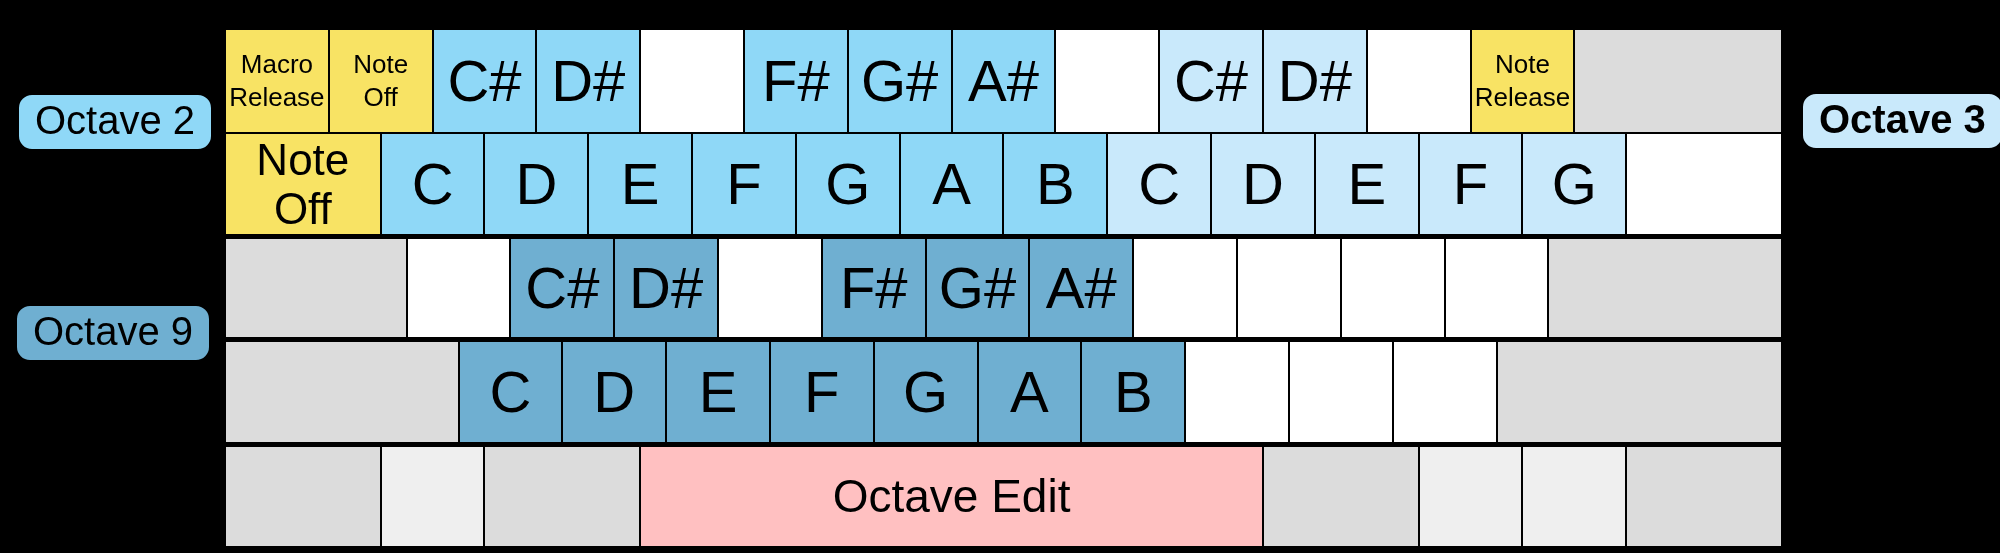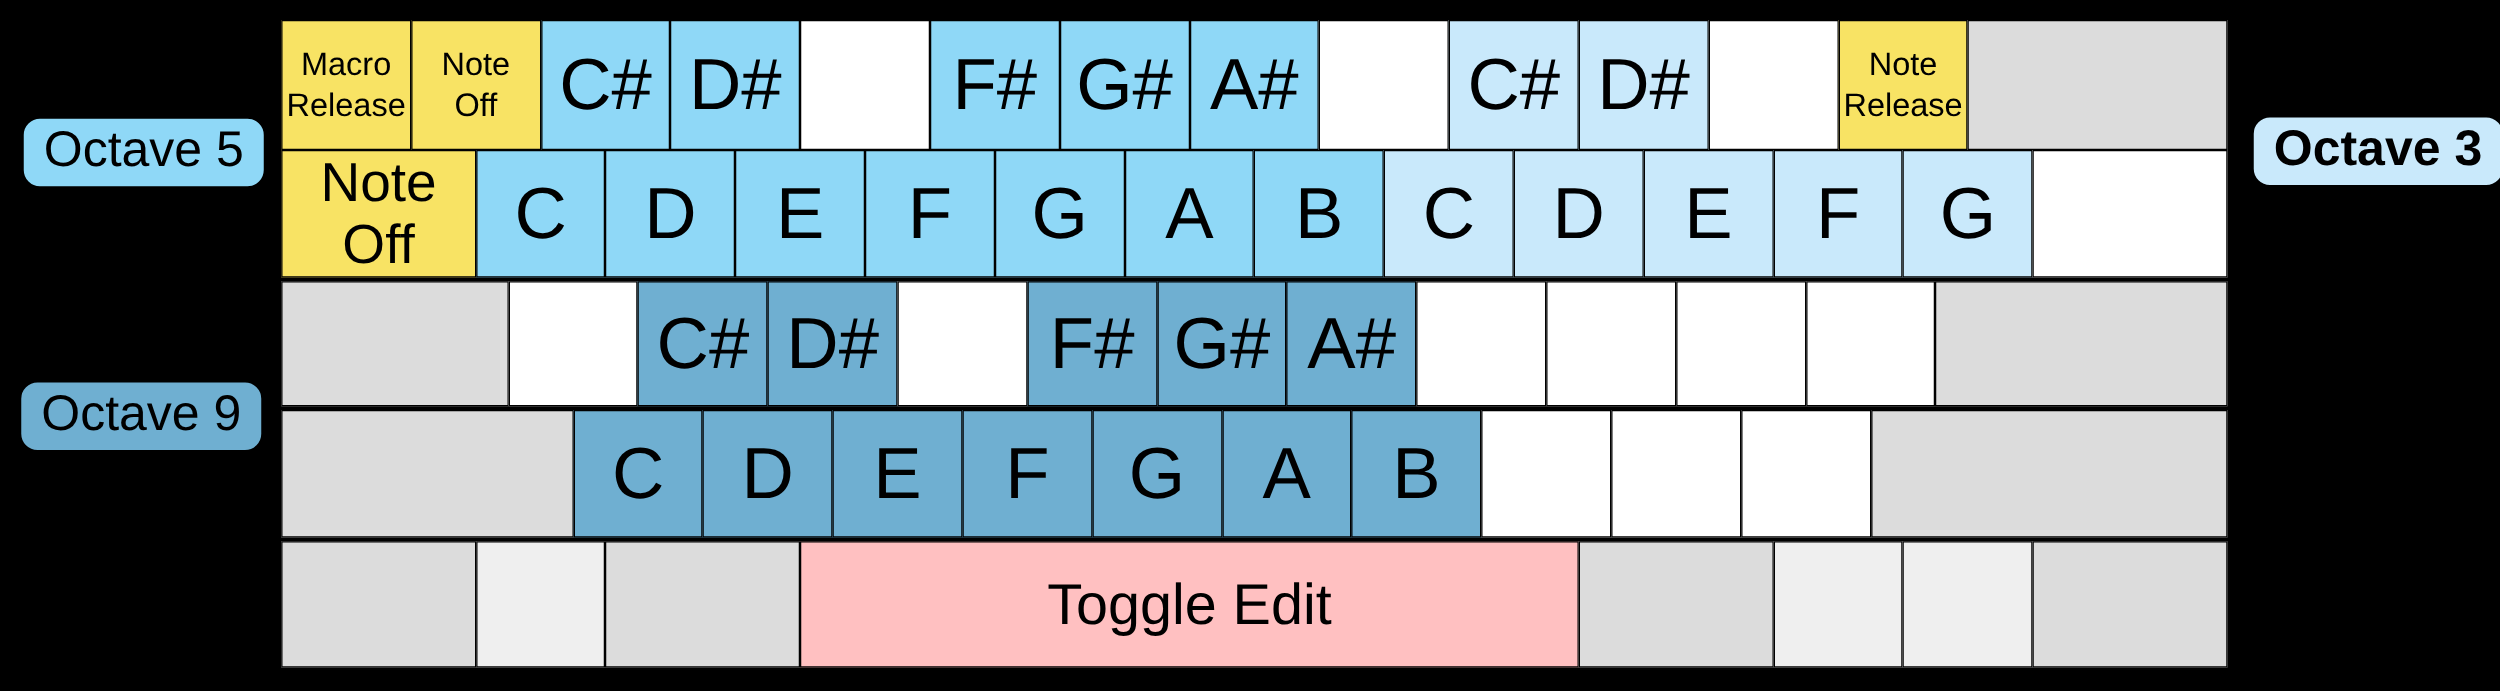--- a/index.html
+++ b/index.html
@@ -4,21 +4,21 @@
 <style>
   html,body{
     margin:0;padding:0;
     width:2000px;height:553px;
     background:#000;
     font-family:"Liberation Sans","DejaVu Sans",sans-serif;
     color:#000;
     overflow:hidden;
   }
   .stage{position:relative;width:2000px;height:553px;background:#000;}
-  .keyboard{position:absolute;left:225px;top:16px;width:1557px;}
+  .keyboard{position:absolute;left:225px;top:29px;width:1557px;}
   .kb-row{display:flex;}
   .kb-row:nth-child(1){height:104px;}
   .kb-row:nth-child(2){height:102px;}
   .kb-row:nth-child(3){height:100px;margin-top:3px;}
   .kb-row:nth-child(4){height:102px;margin-top:3px;}
   .kb-row:nth-child(5){height:101px;margin-top:3px;}
   .key{
     box-sizing:border-box;
     border:1.5px solid #000;
     display:flex;align-items:center;justify-content:center;
@@ -43,21 +43,21 @@
   }
   #badge-octave2{left:16px;top:92px;}
   #badge-octave1{left:14px;top:303px;}
   #badge-octave3{left:1800px;top:91px;font-weight:bold;}
 </style>
 </head>
 <body>
 
 <div class="stage">
 
-  <div id="badge-octave2" class="badge" style="background-color: rgb(143, 216, 247);">Octave 5</div>
+  <div id="badge-octave2" class="badge" style="background-color: rgb(143, 216, 247);">Octave 2</div>
 
   <div id="badge-octave1" class="badge" style="background-color: rgb(111, 175, 209);">Octave 9</div>
 
   <div id="badge-octave3" class="badge" style="background-color: rgb(201, 233, 251);">Octave 3</div>
 
   <div class="keyboard">
       <div class="kb-row">
         <div class="key size-xs" style="width: 103.8px; background-color: rgb(248, 227, 100);">Macro
 Release</div>
         <div class="key size-xs" style="width: 103.8px; background-color: rgb(248, 227, 100);">Note
@@ -119,21 +119,21 @@
         <div class="key size-lg" style="width: 103.8px; background-color: rgb(111, 175, 209);">B</div>
         <div class="key size-lg" style="width: 103.8px; background-color: rgb(255, 255, 255);"></div>
         <div class="key size-lg" style="width: 103.8px; background-color: rgb(255, 255, 255);"></div>
         <div class="key size-lg" style="width: 103.8px; background-color: rgb(255, 255, 255);"></div>
         <div class="key size-lg" style="width: 285.45px; background-color: rgb(220, 220, 220);"></div>
       </div>
       <div class="kb-row">
         <div class="key size-lg" style="width: 155.7px; background-color: rgb(220, 220, 220);"></div>
         <div class="key size-lg" style="width: 103.8px; background-color: rgb(239, 239, 239);"></div>
         <div class="key size-lg" style="width: 155.7px; background-color: rgb(220, 220, 220);"></div>
-        <div class="key size-sp" style="width: 622.8px; background-color: rgb(255, 192, 193);">Toggle Edit</div>
+        <div class="key size-sp" style="width: 622.8px; background-color: rgb(255, 192, 193);">Octave Edit</div>
         <div class="key size-lg" style="width: 155.7px; background-color: rgb(220, 220, 220);"></div>
         <div class="key size-lg" style="width: 103.8px; background-color: rgb(239, 239, 239);"></div>
         <div class="key size-lg" style="width: 103.8px; background-color: rgb(239, 239, 239);"></div>
         <div class="key size-lg" style="width: 155.7px; background-color: rgb(220, 220, 220);"></div>
       </div>
     </div>
 
 </div>
 
 </body></html>

